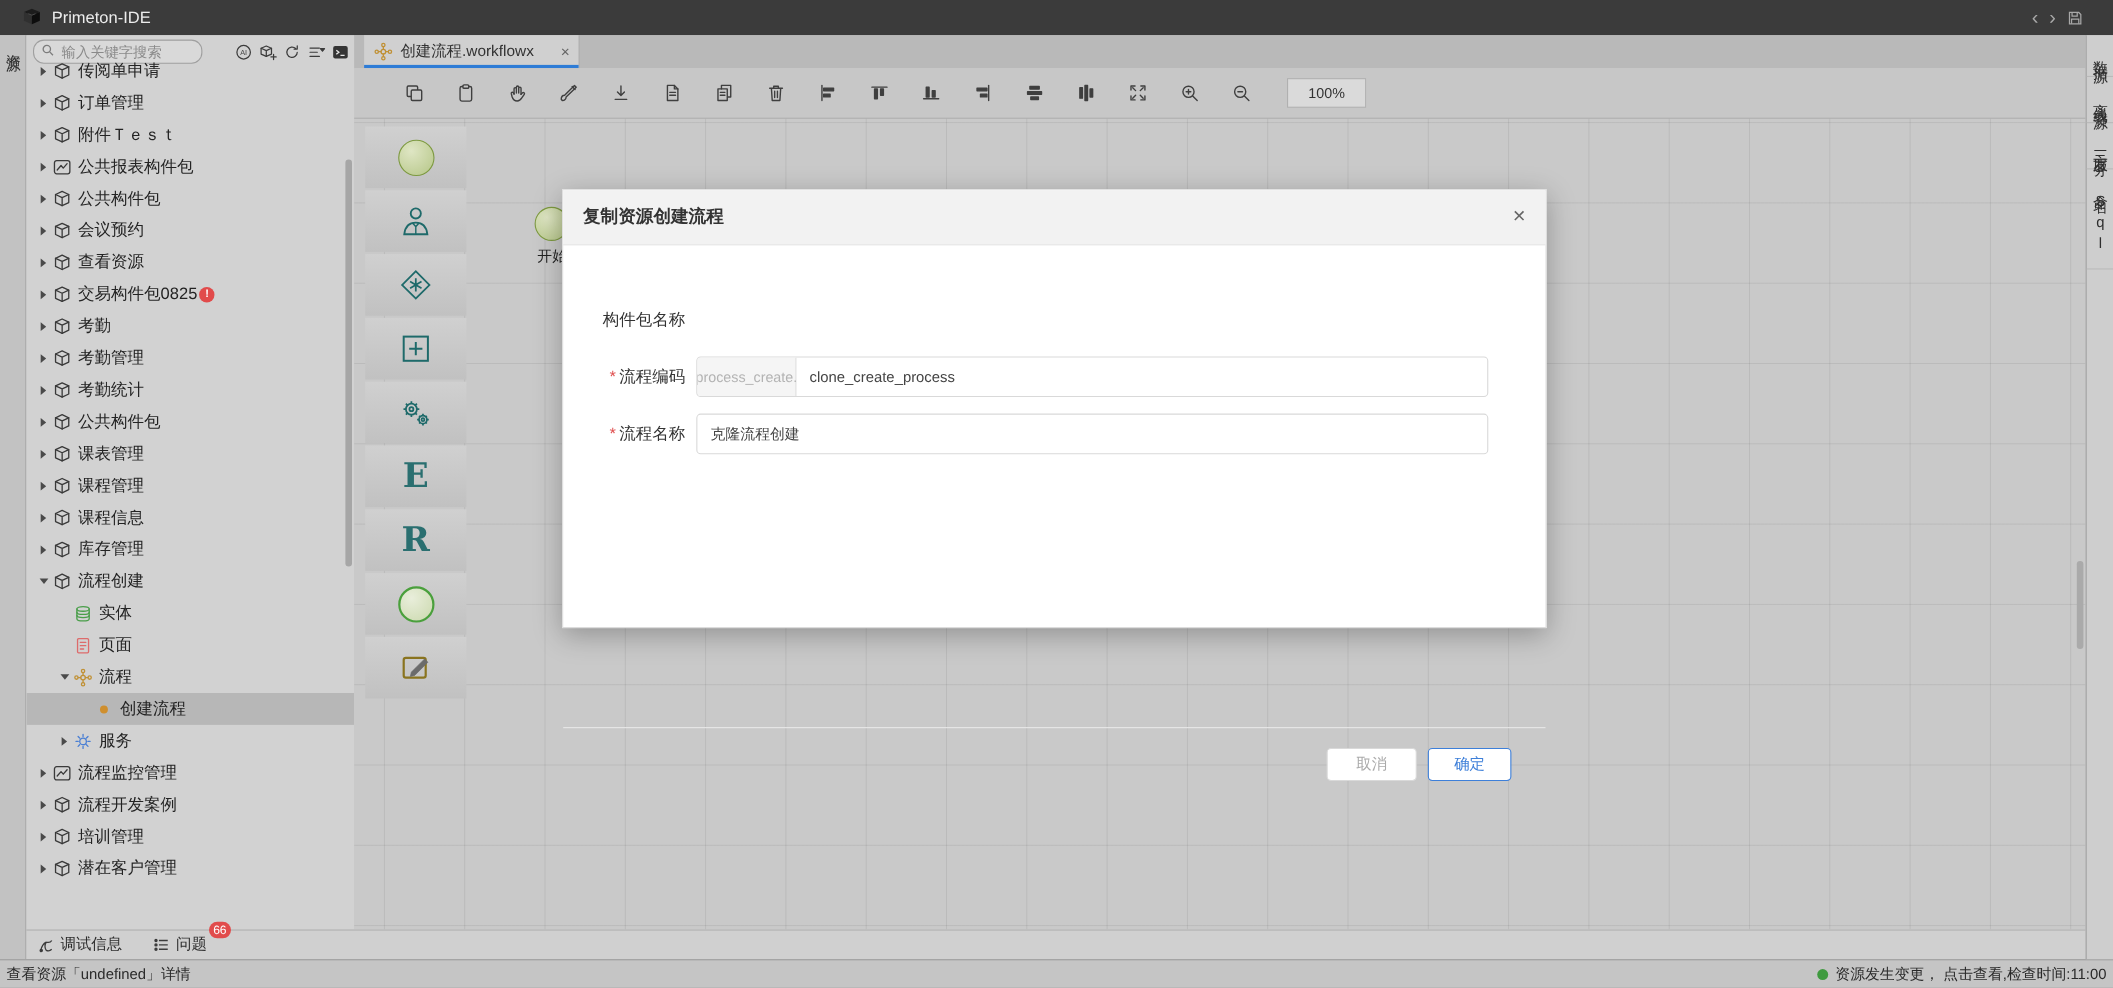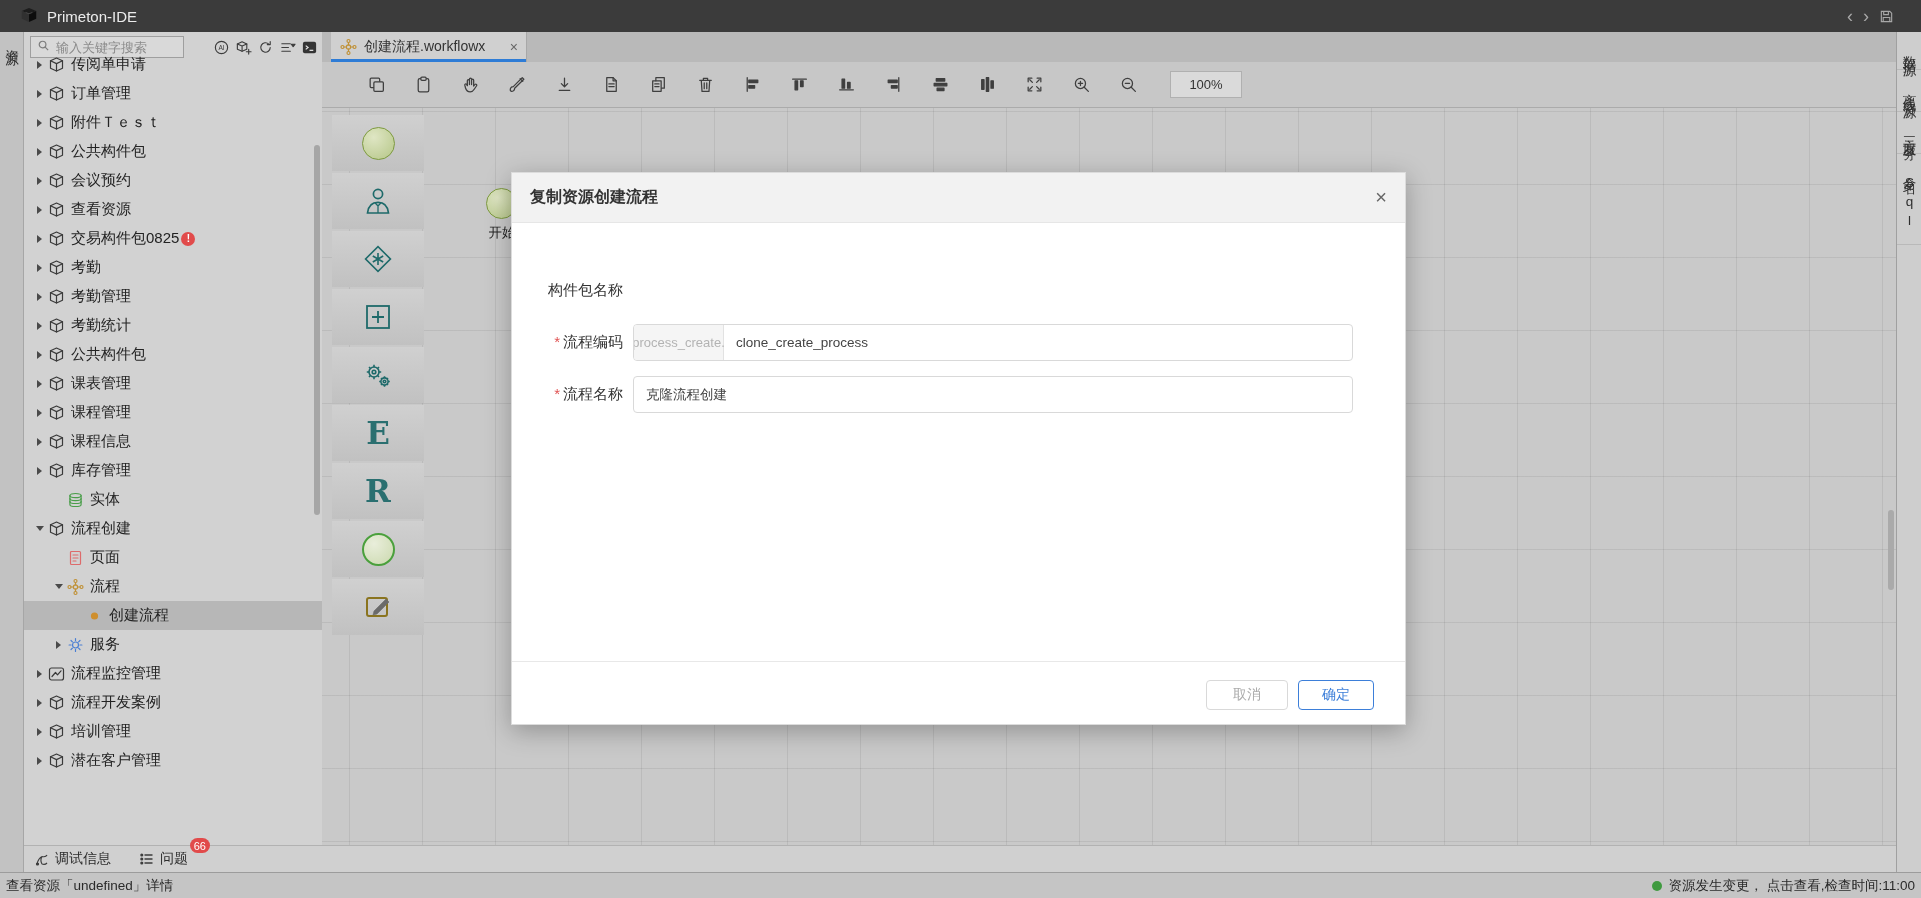--- a/index.html
+++ b/index.html
@@ -15,21 +15,21 @@
   .tb-save svg{display:block;}
 
   
   .leftrail{position:absolute;left:0;top:32px;width:24px;height:840px;background:#c2c2c2;border-right:1px solid #a6a6a6;}
   .leftrail .vtext{margin:6px auto 0;display:block;text-align:center;}
   .vtext{writing-mode:vertical-rl;text-orientation:upright;letter-spacing:4px;font-size:13.5px;color:#2e2e2e;}
 
   
   .sidebar{position:absolute;left:24px;top:32px;width:298px;height:813px;background:#d2d2d2;}
   .sidebar-header{height:30px;display:flex;align-items:center;padding:0 4px 0 6px;}
-  .searchbox{width:154px;height:22px;background:#d9d9d9;border:1px solid #9f9f9f;border-radius:0;display:flex;align-items:center;padding:0 6px;gap:4px;}
+  .searchbox{width:154px;height:22px;background:#d9d9d9;border:1px solid #9f9f9f;border-radius:10px;display:flex;align-items:center;padding:0 6px;gap:4px;}
   .searchbox input{border:none;outline:none;background:transparent;width:130px;font-size:13px;color:#444;}
   .searchbox input::placeholder{color:#8a8a8a;}
   .hdr-icons{display:flex;align-items:center;gap:5px;margin-left:auto;color:#3c3c3c;}
   .hdr-icons .hicon{width:17px;height:17px;display:inline-flex;}
   .tree{margin-top:-12px;overflow:hidden;height:795px;}
   .tree-row{height:29px;display:flex;align-items:center;font-size:15px;color:#232323;white-space:nowrap;}
   .tree-row.selected{background:#b7b7b7;}
   .tree-row .sp{display:inline-block;height:1px;flex:0 0 auto;}
   .arrow{width:15px;flex:0 0 auto;display:inline-flex;justify-content:center;align-items:center;}
   .arrow.collapsed::before{content:'';border-left:5px solid #4a4a4a;border-top:4px solid transparent;border-bottom:4px solid transparent;}
@@ -64,21 +64,21 @@
   .statusbar{position:absolute;left:0;top:872px;width:1921px;height:26px;background:#c5c5c5;border-top:1px solid #9c9c9c;display:flex;align-items:center;padding:0 6px;font-size:13.5px;color:#2a2a2a;}
   .statusbar .right{margin-left:auto;display:flex;align-items:center;gap:6px;}
   .gdot{width:10px;height:10px;border-radius:50%;background:#3f9a3f;display:inline-block;}
 
   
   .rightrail{position:absolute;left:1896px;top:32px;width:25px;height:840px;background:#cecece;border-left:1px solid #a0a0a0;display:flex;flex-direction:column;align-items:center;}
   .vtab{padding:13px 0 12px;border-bottom:1px solid #b9b9b9;width:100%;display:flex;justify-content:center;}
   .canvas-scroll{position:absolute;left:1888px;top:510px;width:6px;height:80px;background:#aaaaaa;border-radius:3px;}
 
   
-  .modal{position:absolute;left:511px;top:172px;width:895px;height:553px;background:#fff;border:1px solid #dcdcdc;box-shadow:0 6px 24px rgba(0,0,0,0.28);}
+  .modal{position:absolute;left:511px;top:172px;width:895px;height:399px;background:#fff;border:1px solid #dcdcdc;box-shadow:0 6px 24px rgba(0,0,0,0.28);}
   .modal-header{height:50px;background:#f2f2f2;border-bottom:1px solid #e6e6e6;display:flex;align-items:center;padding:0 18px;}
   .modal-title{font-size:16px;font-weight:bold;color:#333;}
   .modal-close{margin-left:auto;font-size:20px;color:#666;width:30px;text-align:right;}
   .mrow{position:absolute;left:0;height:37px;display:flex;align-items:center;width:100%;}
   .mlabel{position:absolute;right:782px;width:170px;text-align:right;font-size:15px;color:#333;}
   .req{color:#e05252;margin-right:3px;}
   .mctrl{position:absolute;left:121px;width:720px;height:37px;border:1px solid #d9d9d9;border-radius:4px;background:#fff;display:flex;align-items:center;overflow:hidden;}
   .mctrl input{border:none;outline:none;font-size:13.5px;color:#444;flex:1;padding:0 12px;height:100%;background:transparent;}
   .mctrl .chev{color:#bbb;font-size:13px;padding-right:12px;transform:scaleX(1.4);}
   .mctrl .addon{width:90px;height:100%;background:#f5f5f5;border-right:1px solid #e2e2e2;color:#b3b3b3;font-size:13px;display:flex;align-items:center;justify-content:center;}
@@ -196,20 +196,31 @@
               <path d="M3 4.8 9 7.6l6-2.8M9 7.6V15"></path>
             </svg>
           </span>
           <span>附件Ｔｅｓｔ</span>
         </div>
         <div class="tree-row">
           <span class="sp" style="width: 8px;"></span>
           <span class="arrow collapsed"></span>
           <span class="ticon">
             <svg viewBox="0 0 18 18" width="100%" height="100%" fill="none" stroke="#3a3a3a" stroke-width="1.2" stroke-linecap="round" stroke-linejoin="round">
+              <rect x="2" y="3" width="14" height="12" rx="2"></rect>
+              <path d="M4.5 11.5 8 7.5l2 2.3 3.5-4"></path>
+            </svg>
+          </span>
+          <span>公共报表构件包</span>
+        </div>
+        <div class="tree-row">
+          <span class="sp" style="width: 8px;"></span>
+          <span class="arrow collapsed"></span>
+          <span class="ticon">
+            <svg viewBox="0 0 18 18" width="100%" height="100%" fill="none" stroke="#3a3a3a" stroke-width="1.2" stroke-linecap="round" stroke-linejoin="round">
               <path d="M9 2 15 4.8v7.4L9 15 3 12.2V4.8z"></path>
               <path d="M3 4.8 9 7.6l6-2.8M9 7.6V15"></path>
             </svg>
           </span>
           <span>公共构件包</span>
         </div>
         <div class="tree-row">
           <span class="sp" style="width: 8px;"></span>
           <span class="arrow collapsed"></span>
           <span class="ticon">
@@ -323,43 +334,43 @@
         <div class="tree-row">
           <span class="sp" style="width: 8px;"></span>
           <span class="arrow collapsed"></span>
           <span class="ticon">
             <svg viewBox="0 0 18 18" width="100%" height="100%" fill="none" stroke="#3a3a3a" stroke-width="1.2" stroke-linecap="round" stroke-linejoin="round">
               <path d="M9 2 15 4.8v7.4L9 15 3 12.2V4.8z"></path>
               <path d="M3 4.8 9 7.6l6-2.8M9 7.6V15"></path>
             </svg>
           </span>
           <span>库存管理</span>
+        </div>
+        <div class="tree-row">
+          <span class="sp" style="width: 8px;"></span>
+          <span class="arrow expanded"></span>
+          <span class="ticon">
+            <svg viewBox="0 0 18 18" width="100%" height="100%" fill="none" stroke="#3a3a3a" stroke-width="1.2" stroke-linecap="round" stroke-linejoin="round">
+              <path d="M9 2 15 4.8v7.4L9 15 3 12.2V4.8z"></path>
+              <path d="M3 4.8 9 7.6l6-2.8M9 7.6V15"></path>
+            </svg>
+          </span>
+          <span>流程创建</span>
         </div>
         <div class="tree-row">
           <span class="sp" style="width: 27px;"></span>
           <span class="arrow none"></span>
           <span class="ticon">
             <svg viewBox="0 0 18 18" width="100%" height="100%" fill="none" stroke="#4a9e4a" stroke-width="1.2" stroke-linecap="round" stroke-linejoin="round">
               <ellipse cx="9" cy="4.6" rx="5.6" ry="2.1"></ellipse>
               <path d="M3.4 4.6v8.8c0 1.2 2.5 2.1 5.6 2.1s5.6-.9 5.6-2.1V4.6"></path>
               <path d="M3.4 7.5c0 1.2 2.5 2.1 5.6 2.1s5.6-.9 5.6-2.1M3.4 10.4c0 1.2 2.5 2.1 5.6 2.1s5.6-.9 5.6-2.1"></path>
             </svg>
           </span>
           <span>实体</span>
-        </div>
-        <div class="tree-row">
-          <span class="sp" style="width: 8px;"></span>
-          <span class="arrow expanded"></span>
-          <span class="ticon">
-            <svg viewBox="0 0 18 18" width="100%" height="100%" fill="none" stroke="#3a3a3a" stroke-width="1.2" stroke-linecap="round" stroke-linejoin="round">
-              <path d="M9 2 15 4.8v7.4L9 15 3 12.2V4.8z"></path>
-              <path d="M3 4.8 9 7.6l6-2.8M9 7.6V15"></path>
-            </svg>
-          </span>
-          <span>流程创建</span>
         </div>
         <div class="tree-row">
           <span class="sp" style="width: 27px;"></span>
           <span class="arrow none"></span>
           <span class="ticon">
             <svg viewBox="0 0 18 18" width="100%" height="100%" fill="none" stroke="#dd6b6b" stroke-width="1.2" stroke-linecap="round" stroke-linejoin="round">
               <rect x="4" y="2.5" width="10" height="13" rx="1"></rect>
               <path d="M6.5 6h5M6.5 9h5M6.5 12h3"></path>
             </svg>
           </span>

